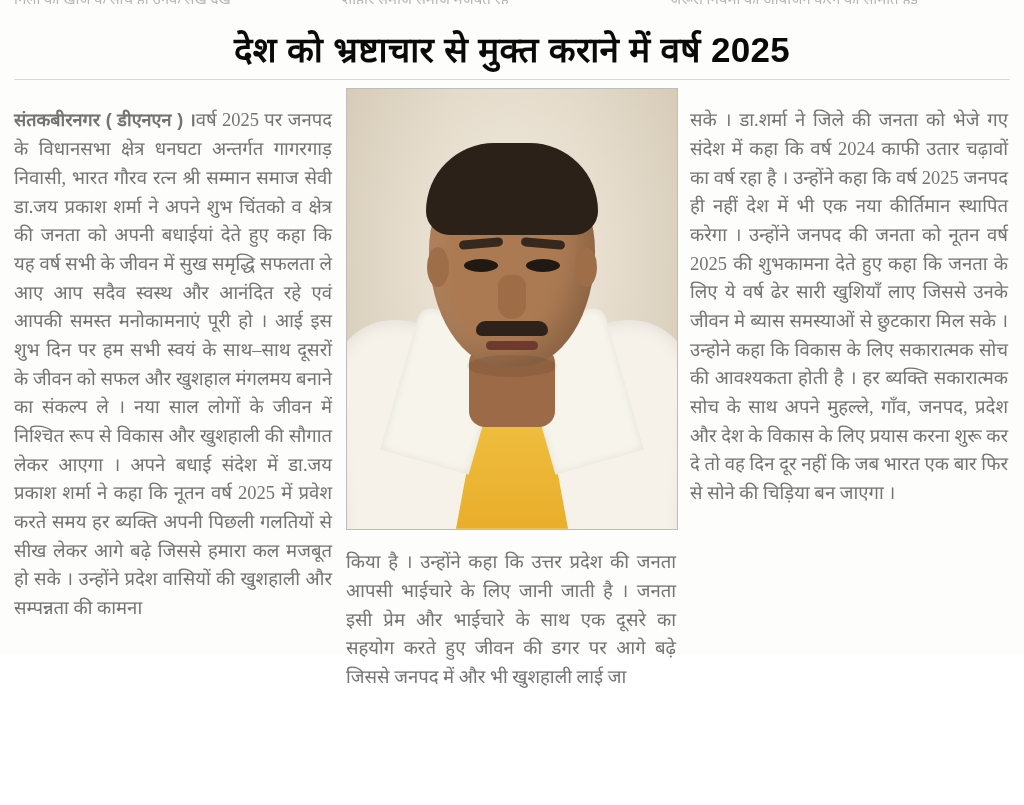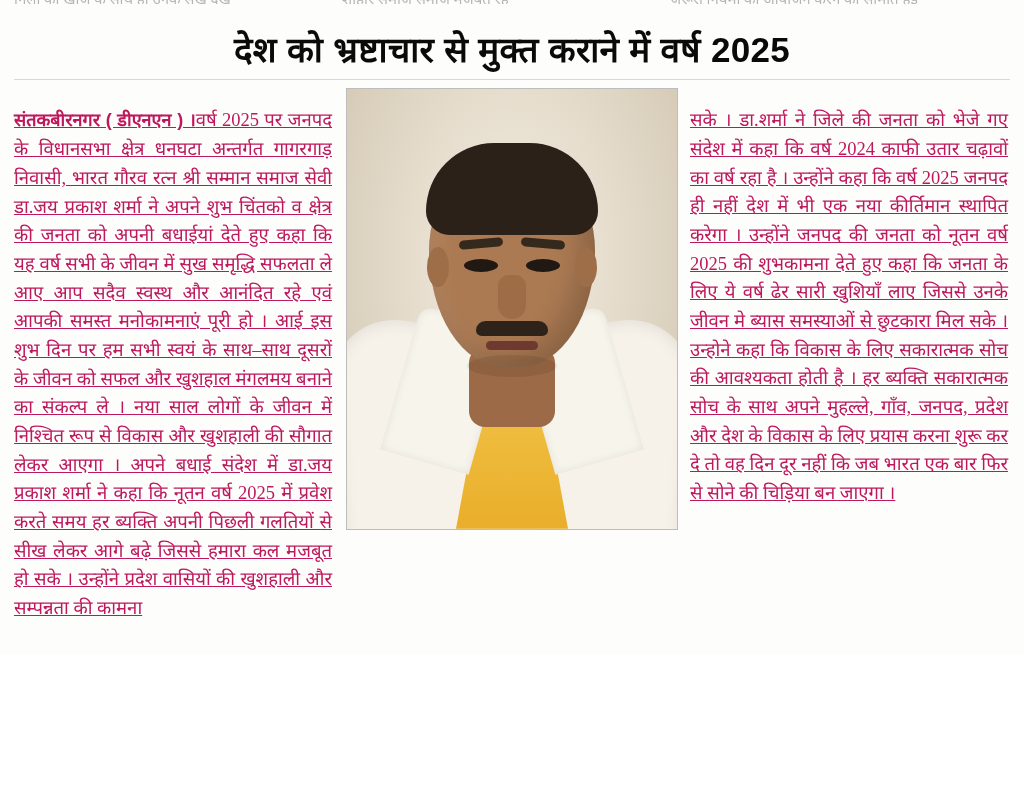--- a/index.html
+++ b/index.html
@@ -68,22 +68,21 @@
   .cols {
     display: flex;
     gap: 14px;
     align-items: flex-start;
   }
   .col {
     font-size: 18.5px;
     line-height: 1.55;
     text-align: justify;
     text-justify: inter-word;
-    color: #be185d;
-    text-decoration: underline;
+    color: #737373;
   }
   .col-left { width: 318px; }
   .col-mid  { width: 330px; }
   .col-right{ width: 318px; }
 
   .dateline {
     font-weight: bold;
     font-family: "Liberation Sans", "DejaVu Sans", sans-serif;
     font-size: 18px;
   }
@@ -287,20 +286,21 @@
         <div class="brow-l"></div>
         <div class="brow-r"></div>
         <div class="eye-l"></div>
         <div class="eye-r"></div>
         <div class="nose"></div>
         <div class="mustache"></div>
         <div class="mouth"></div>
         <div class="chin-shadow"></div>
 
       </div>
+      <p>किया है । उन्होंने कहा कि उत्तर प्रदेश की जनता आपसी भाईचारे के लिए जानी जाती है । जनता इसी प्रेम और भाईचारे के साथ एक दूसरे का सहयोग करते हुए जीवन की डगर पर आगे बढ़े जिससे जनपद में और भी खुशहाली लाई जा</p>
     </div>
 
     <div class="col col-right">
       <p>सके । डा.शर्मा ने जिले की जनता को भेजे गए संदेश में कहा कि वर्ष 2024 काफी उतार चढ़ावों का वर्ष रहा है । उन्होंने कहा कि वर्ष 2025 जनपद ही नहीं देश में भी एक नया कीर्तिमान स्थापित करेगा । उन्होंने जनपद की जनता को नूतन वर्ष 2025 की शुभकामना देते हुए कहा कि जनता के लिए ये वर्ष ढेर सारी खुशियाँ लाए जिससे उनके जीवन मे ब्यास समस्याओं से छुटकारा मिल सके । उन्होने कहा कि विकास के लिए सकारात्मक सोच की आवश्यकता होती है । हर ब्यक्ति सकारात्मक सोच के साथ अपने मुहल्ले, गाँव, जनपद, प्रदेश और देश के विकास के लिए प्रयास करना शुरू कर दे तो वह दिन दूर नहीं कि जब भारत एक बार फिर से सोने की चिड़िया बन जाएगा ।</p>
     </div>
 
   </div>
 </div>
 
 </body></html>

